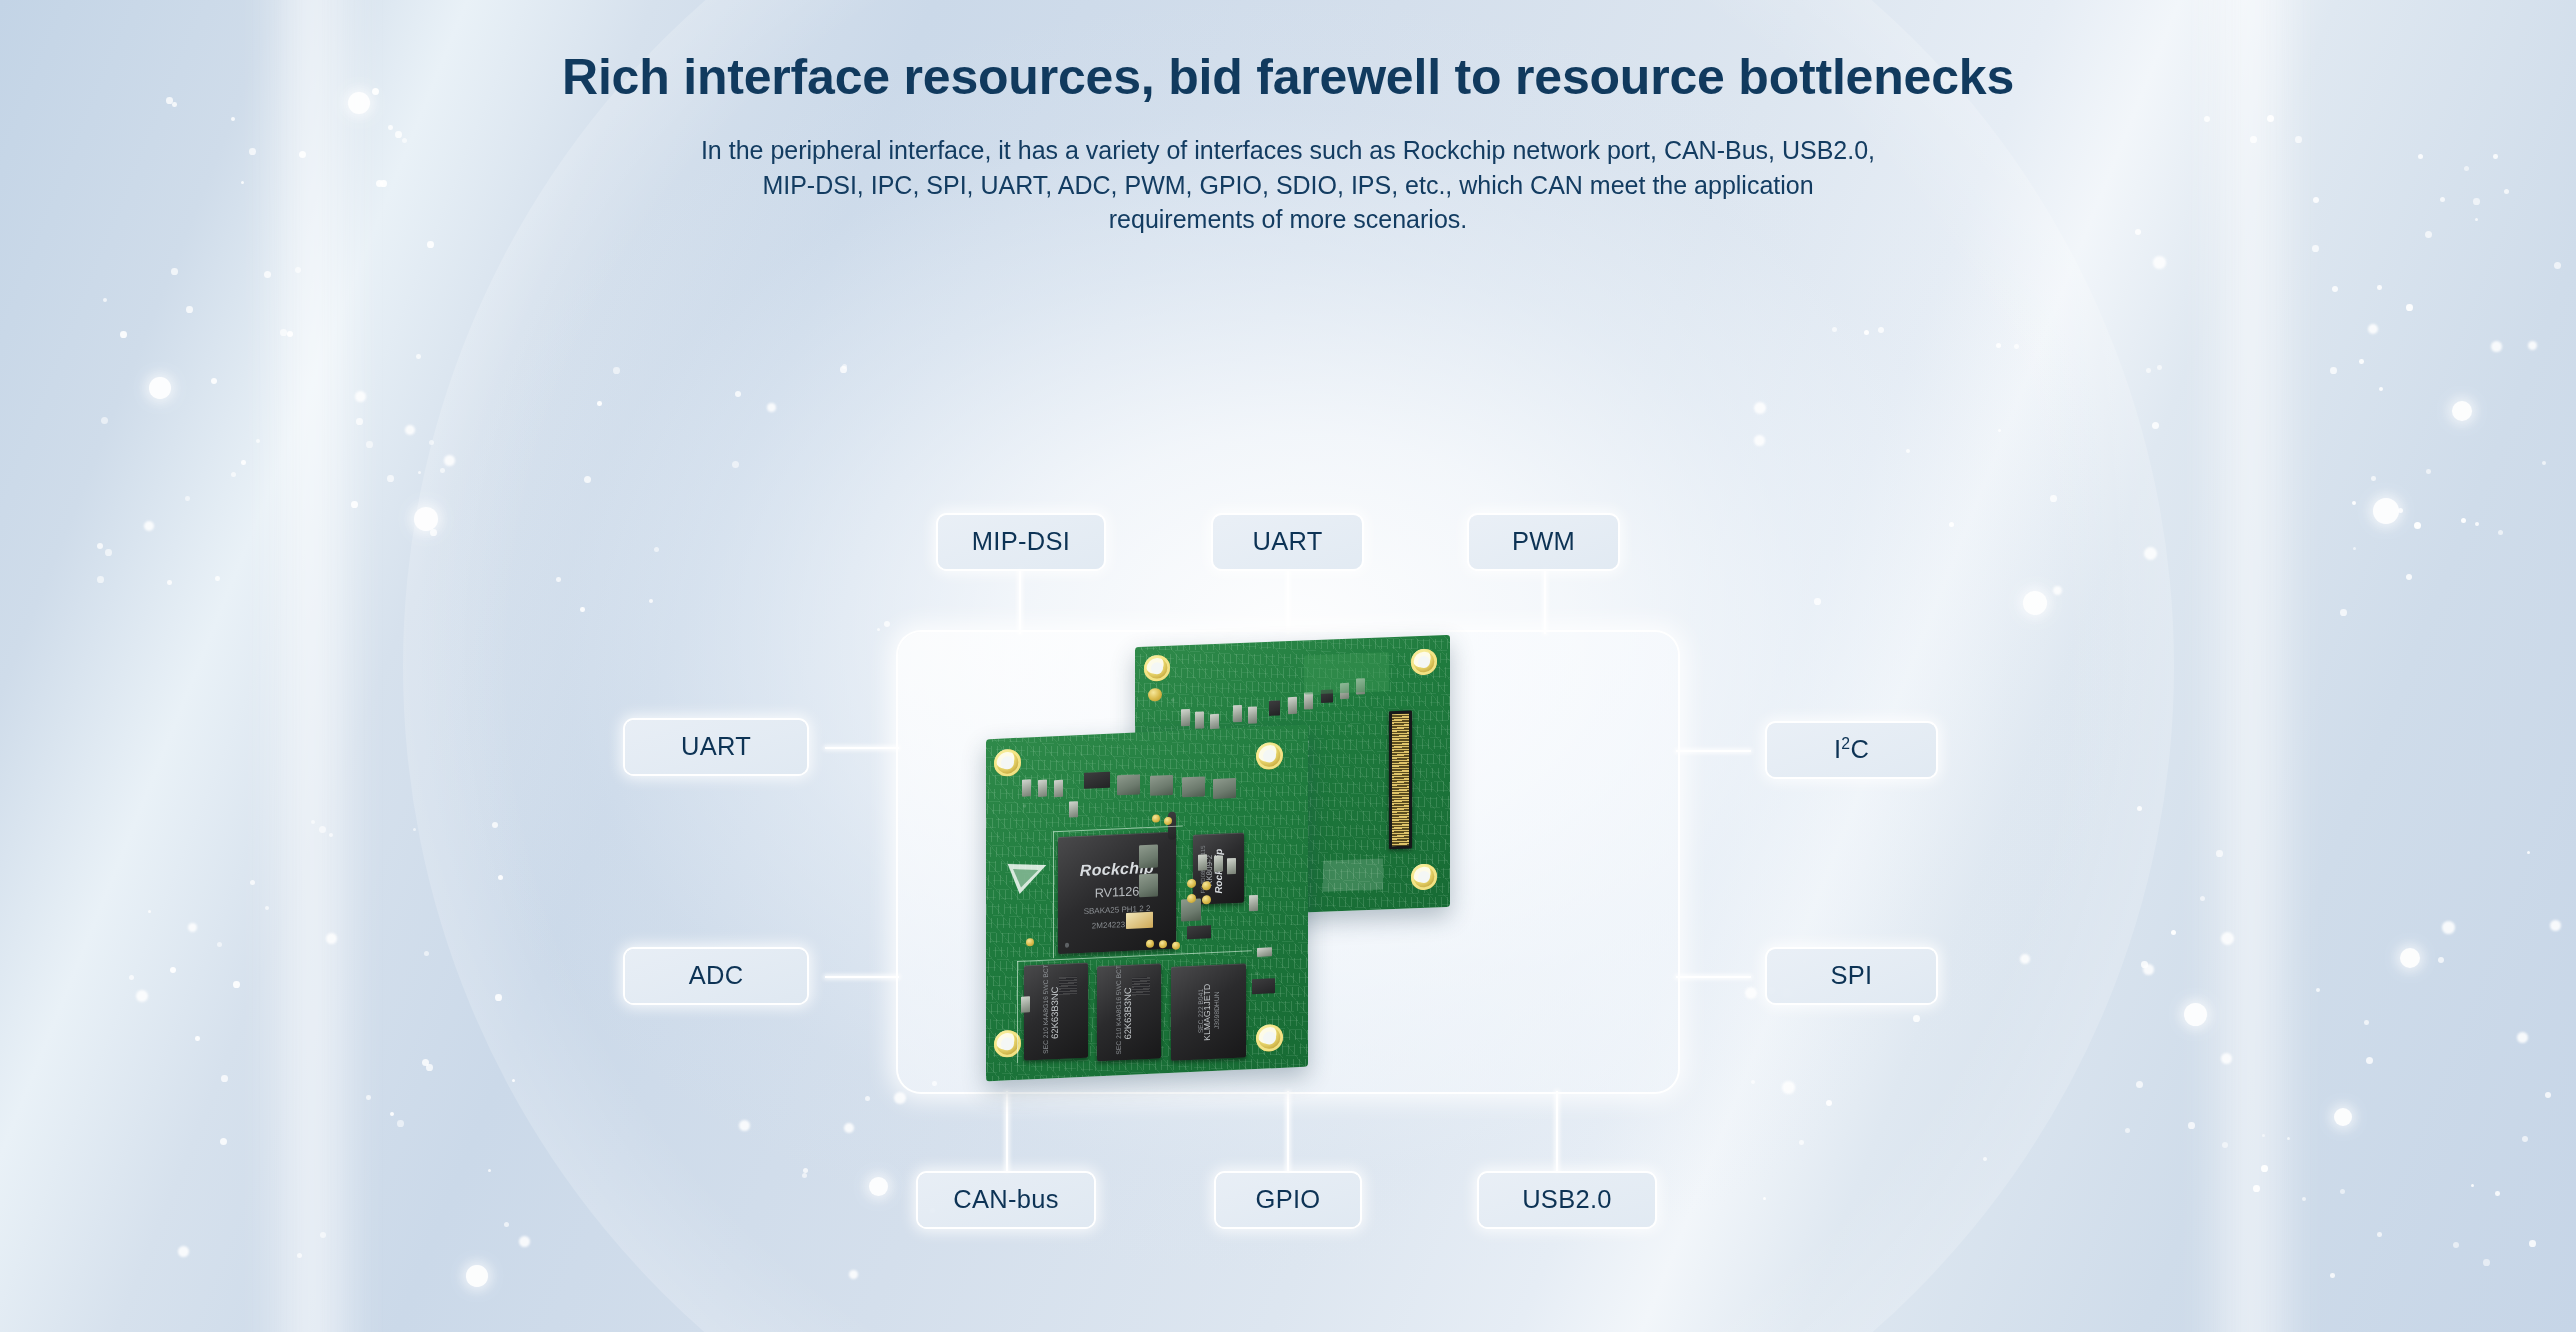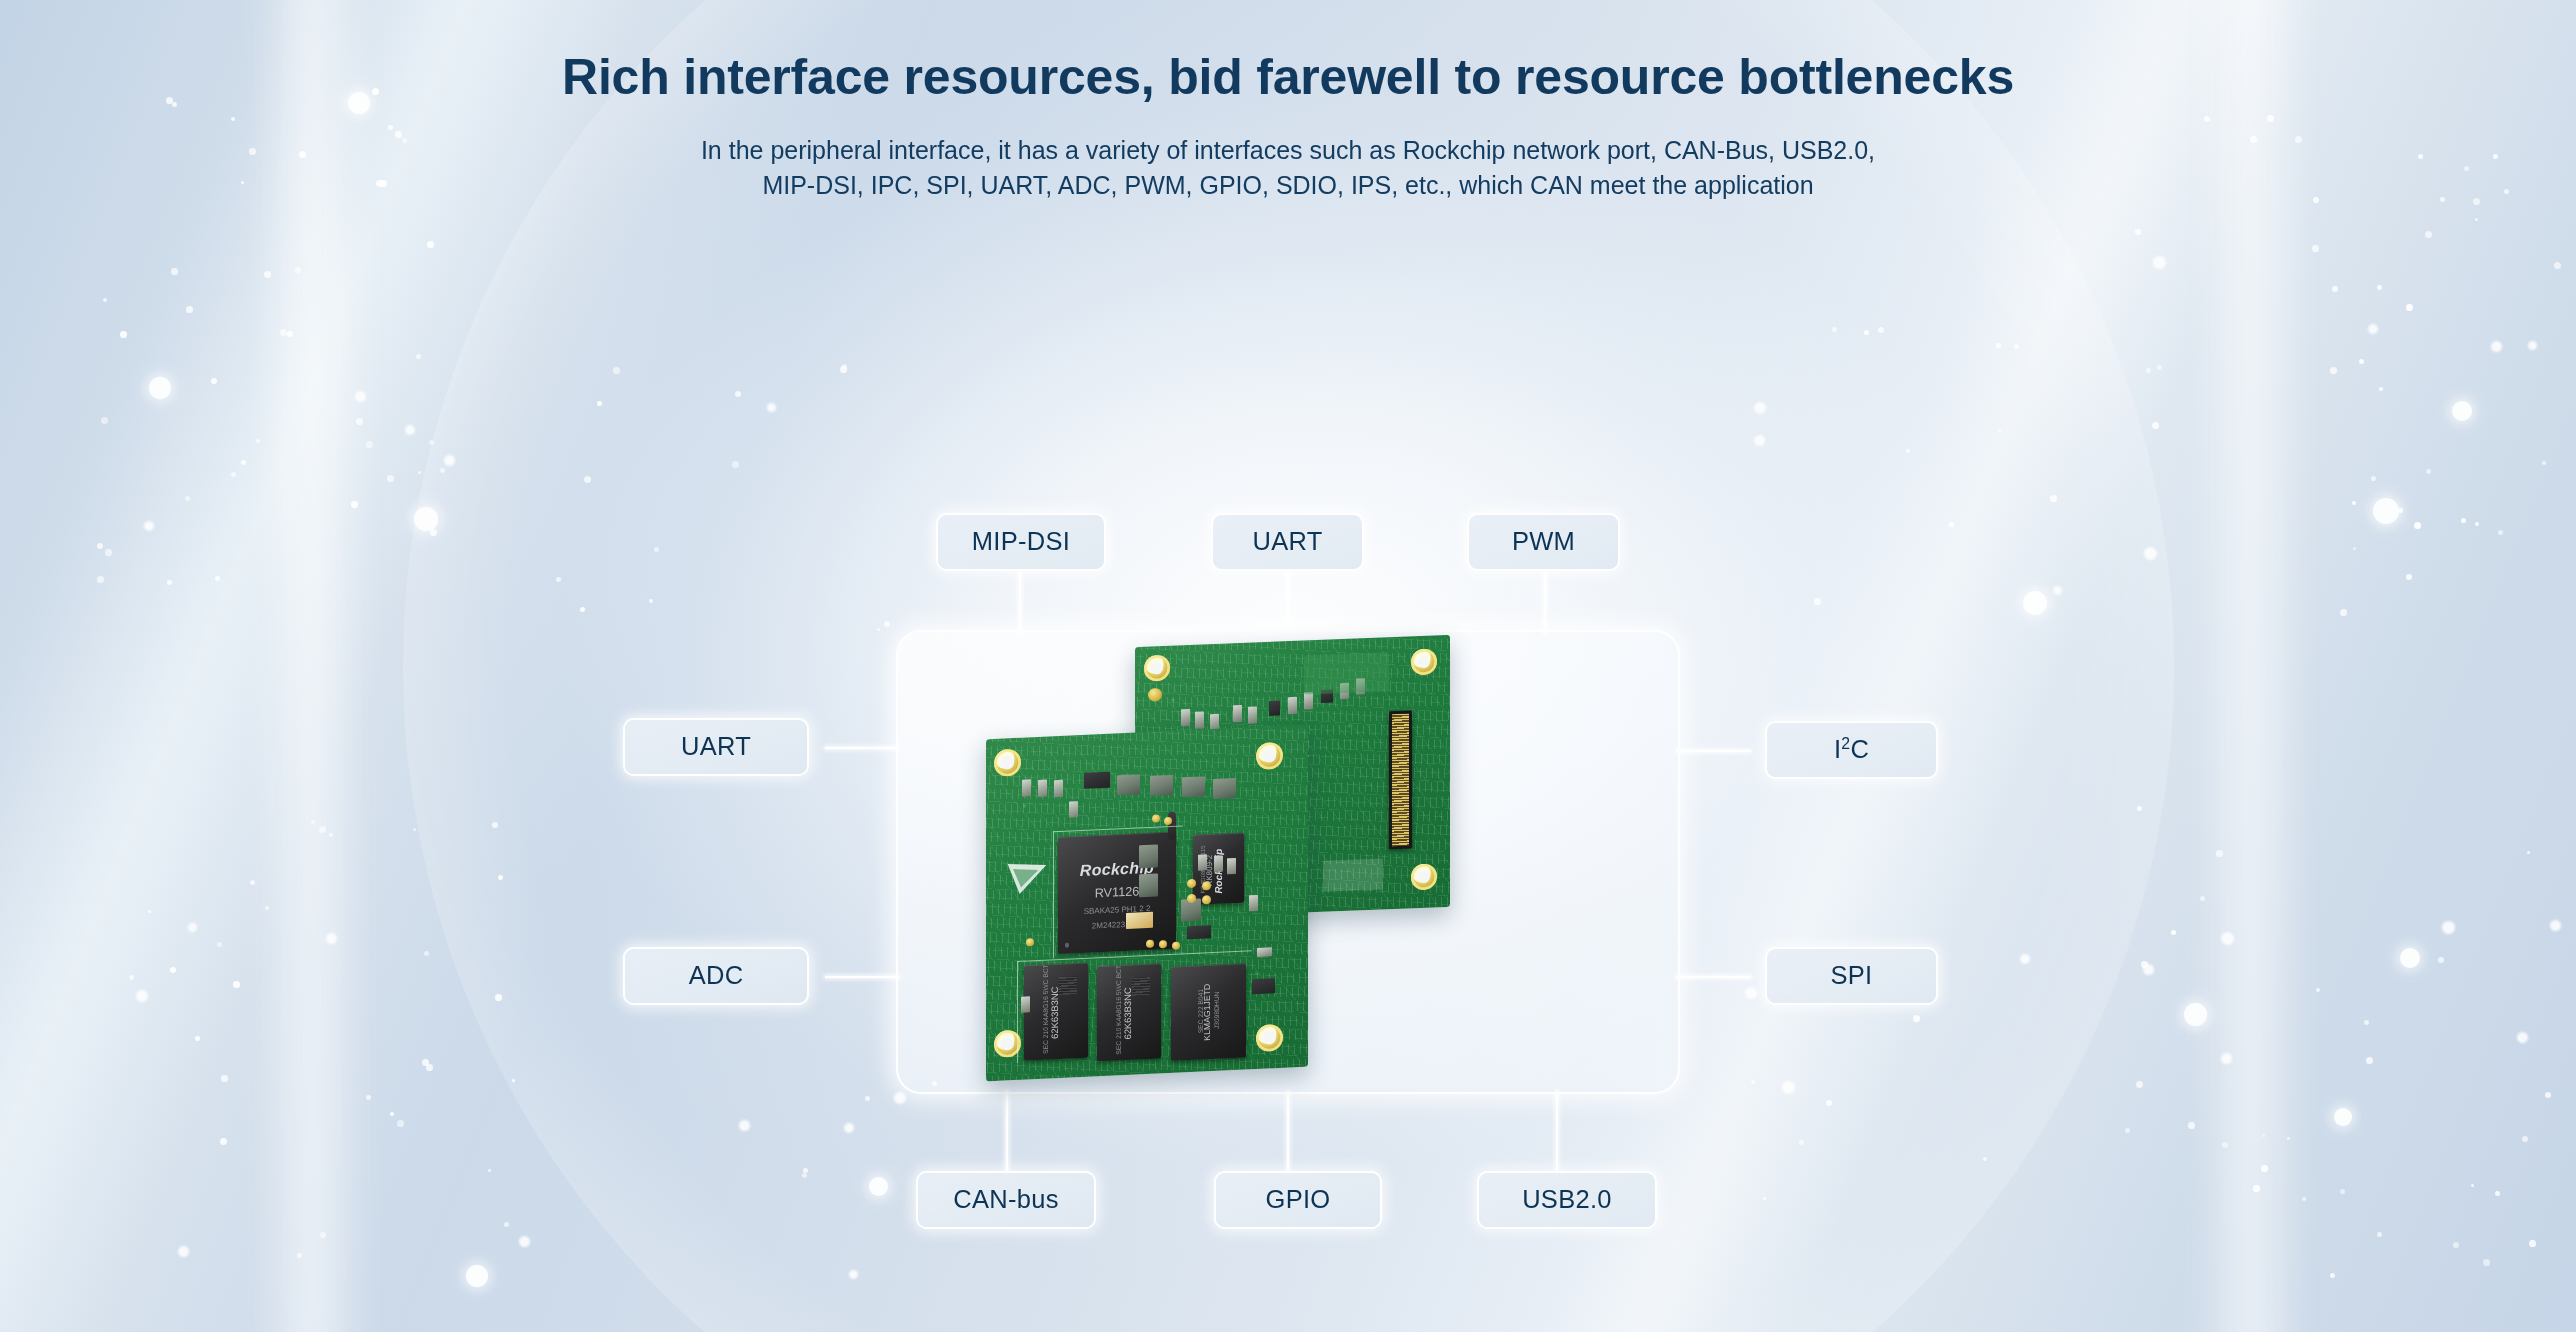--- a/index.html
+++ b/index.html
@@ -539,20 +539,21 @@
       <div class="particle" style="left:1826px;top:1100px;width:6px;height:6px;opacity:0.93;"></div>
       <div class="particle soft" style="left:1745px;top:987px;width:12px;height:12px;opacity:0.85;"></div>
       <div class="particle" style="left:1768px;top:987px;width:6.7px;height:6.7px;opacity:0.91;"></div>
     </div>
 
   <div class="header">
     <h1 class="page-title">Rich interface resources, bid farewell to resource bottlenecks</h1>
     <div class="subtitle">
       <span class="line">In the peripheral interface, it has a variety of interfaces such as Rockchip network port, CAN-Bus, USB2.0,</span>
       <span class="line">MIP-DSI, IPC, SPI, UART, ADC, PWM, GPIO, SDIO, IPS, etc., which CAN meet the application</span>
+      <span class="line">requirements of more scenarios.</span>
     </div>
   </div>
 
   <div class="diagram">
 
     <div class="board-panel"></div>
 
     <div class="conn v" style="left:1019px; top:567px;  height:67px;"></div>
     <div class="conn v" style="left:1287px; top:567px;  height:67px;"></div>
     <div class="conn v" style="left:1544px; top:567px;  height:67px;"></div>
@@ -587,21 +588,21 @@
     <div class="pill" style="left:1767px; top:723px; width:169px; height:54px;">
       <span>I<sup>2</sup>C</span>
     </div>
     <div class="pill" style="left:1767px; top:949px; width:169px; height:54px;">
       <span>SPI</span>
     </div>
 
     <div class="pill" style="left:918px; top:1173px; width:176px; height:54px;">
       <span>CAN-bus</span>
     </div>
-    <div class="pill" style="left:1216px; top:1173px; width:164px; height:54px;">
+    <div class="pill" style="left:1216px; top:1173px; width:144px; height:54px;">
       <span>GPIO</span>
     </div>
     <div class="pill" style="left:1479px; top:1173px; width:176px; height:54px;">
       <span>USB2.0</span>
     </div>
 
     <div class="pcb-wrap">
 
       <div class="pcb back">
         <div class="traces"></div>

